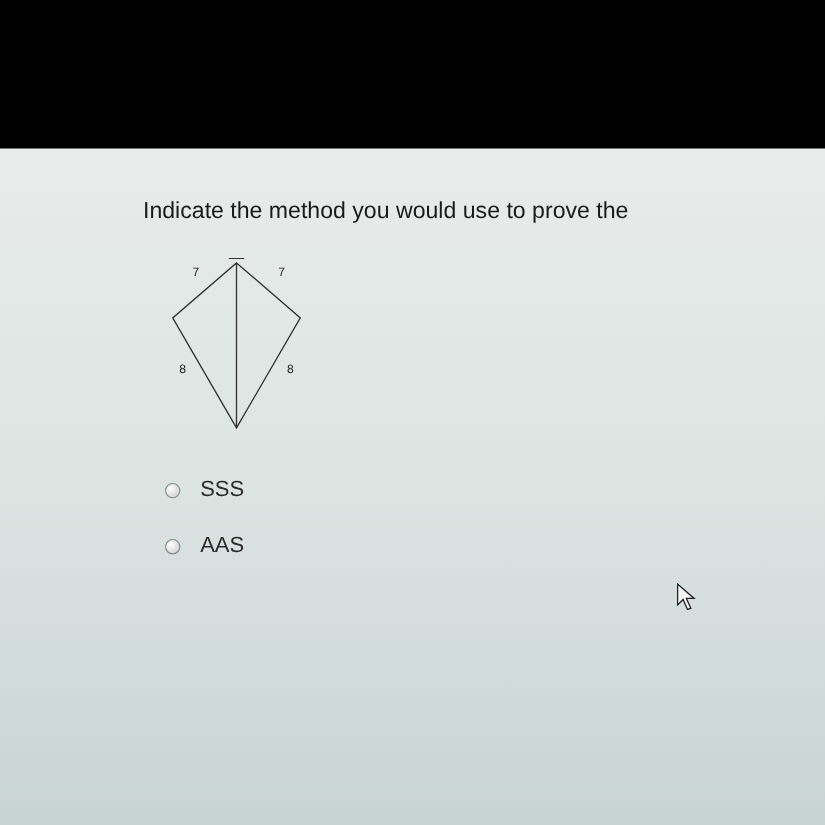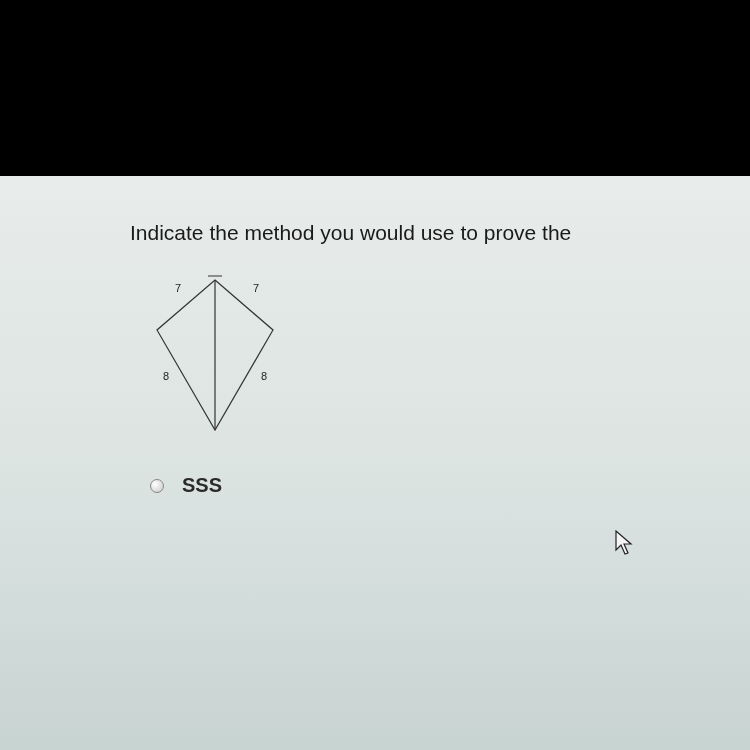--- a/index.html
+++ b/index.html
@@ -12,36 +12,34 @@
       position: relative;
     }
     .content-area {
       position: absolute;
       top: 135px;
       left: 0;
       right: 0;
       bottom: 0;
       background: linear-gradient(180deg, #e8ecea 0%, #dce4e2 50%, #c8d4d2 100%);
       padding: 45px 35px 0 130px;
-      margin-top: 41px;
     }
     .question-text {
       font-size: 21px;
       color: #1a1a1a;
       margin-bottom: 25px;
       white-space: nowrap;
       overflow: hidden;
     }
     .figure {
       margin-left: 15px;
       margin-bottom: 30px;
     }
     .options {
       margin-left: 20px;
-      font-weight: bold;
     }
     .option {
       display: flex;
       align-items: center;
       margin-bottom: 28px;
     }
     .radio {
       width: 14px;
       height: 14px;
       border: 1px solid #888;
@@ -77,20 +75,24 @@
       <text x="18" y="110" font-size="11" fill="#222">8</text>
       <text x="116" y="110" font-size="11" fill="#222">8</text>
     </svg>
   </div>
 
   <div class="options">
     <div class="option">
       <div class="radio"></div>
       <span class="option-label">SSS</span>
     </div>
+    <div class="option">
+      <div class="radio"></div>
+      <span class="option-label">AAS</span>
+    </div>
   </div>
 </div>
 
 <div class="cursor">
   <svg width="22" height="28" viewBox="0 0 22 28">
     <path d="M1,1 L1,20 L6,15 L10,24 L13,23 L9,14 L16,14 Z" fill="#f5f5f5" stroke="#222" stroke-width="1.2"></path>
   </svg>
 </div>
 
 </body></html>

